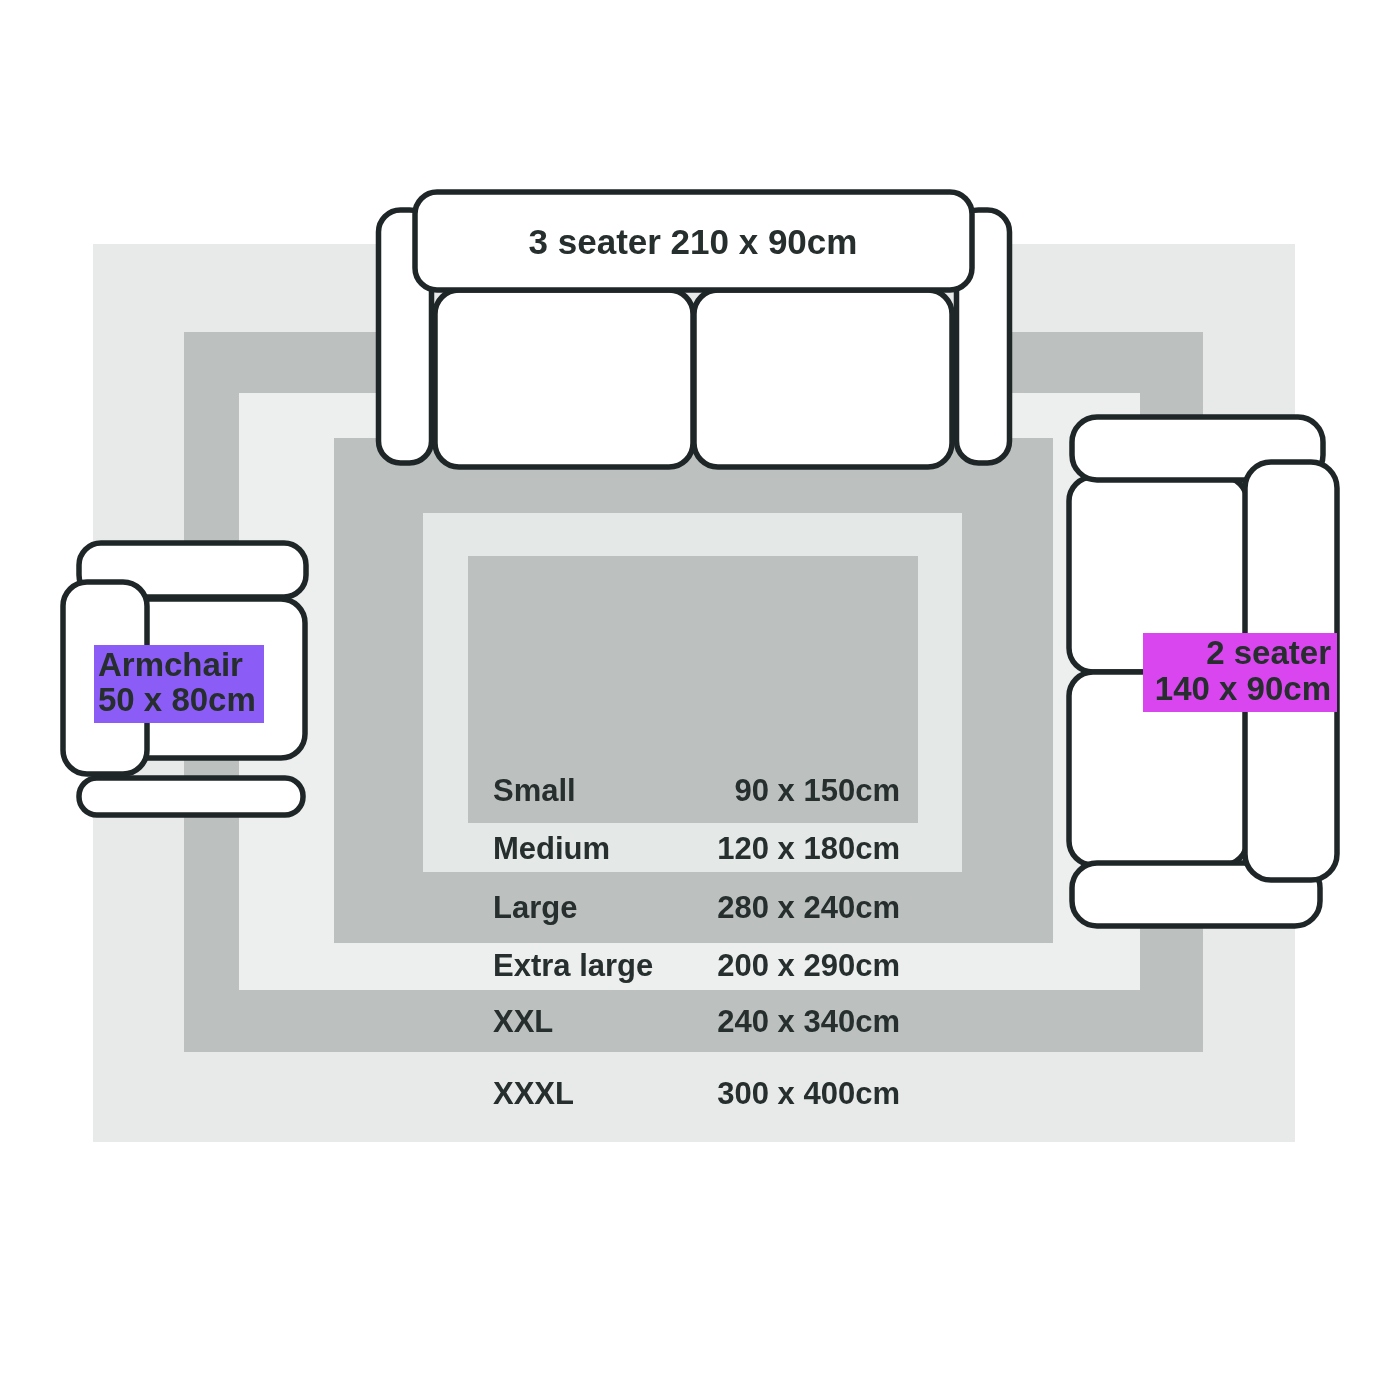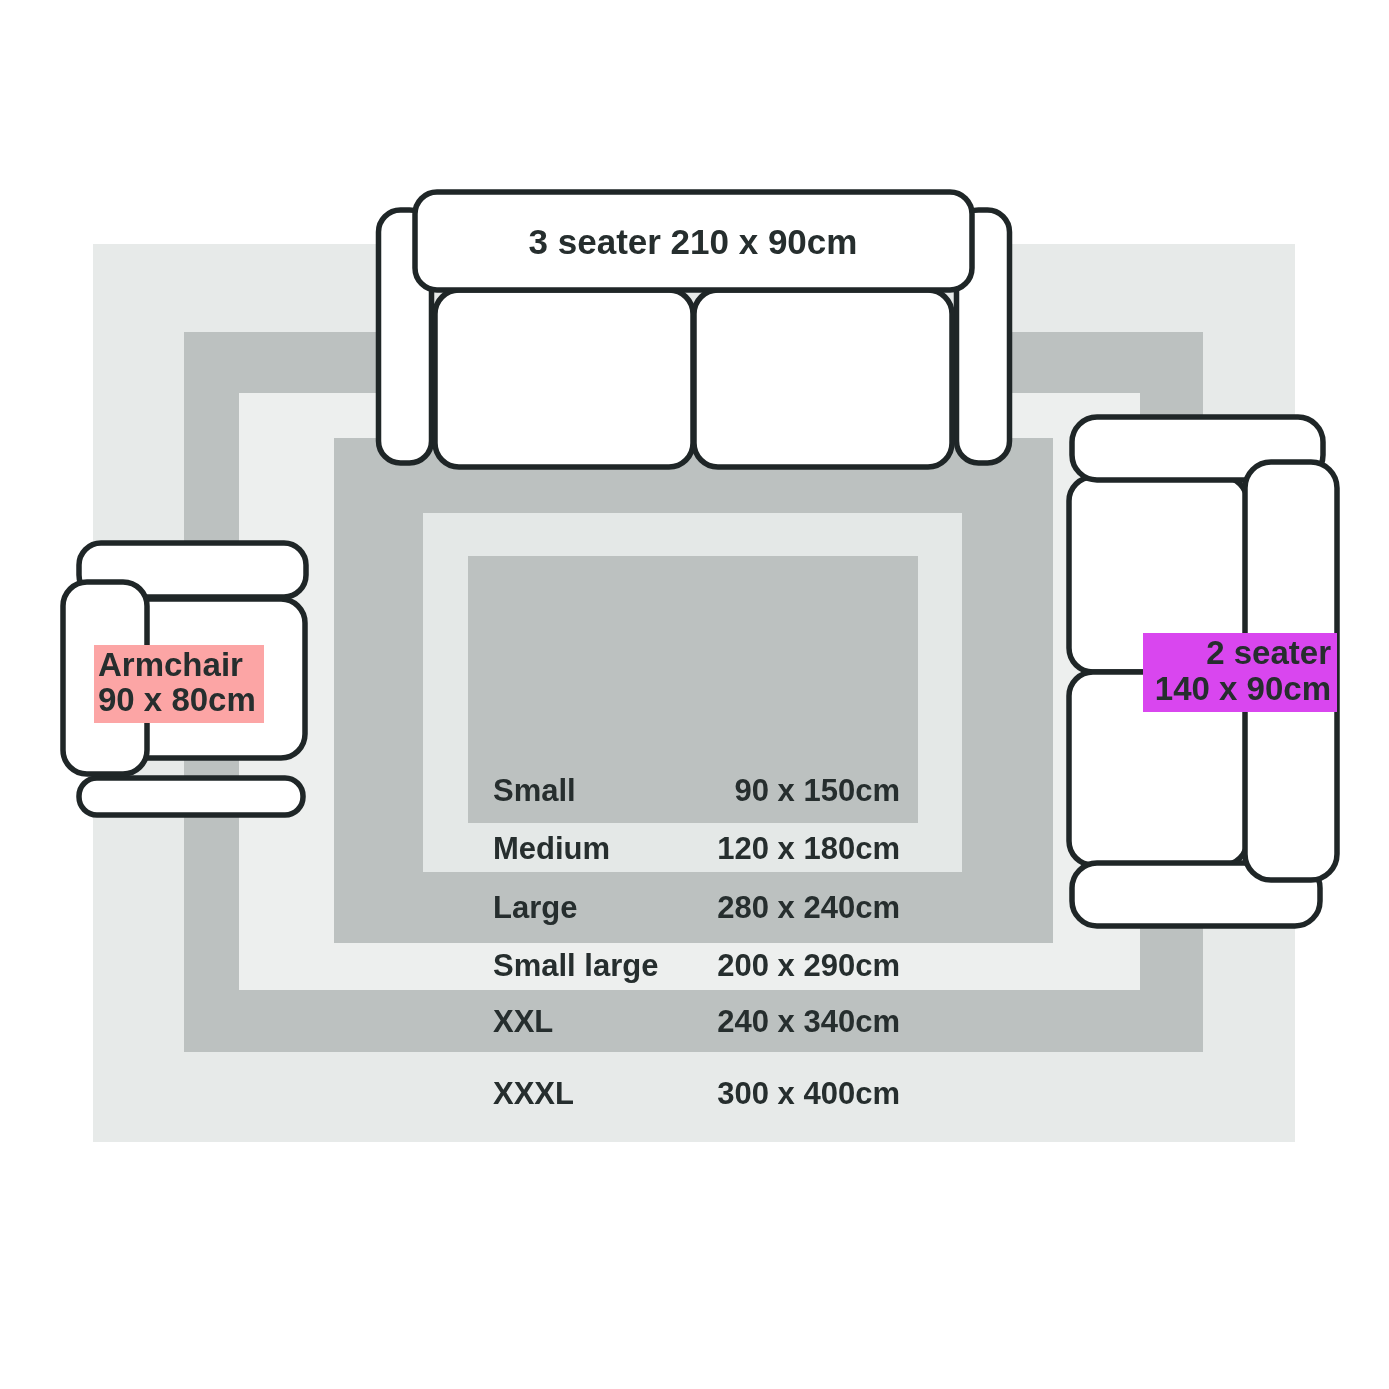--- a/index.html
+++ b/index.html
@@ -36,21 +36,21 @@
   }
   .label-3seater {
     left: 413px; top: 224px; width: 560px;
     font-size: 35px; line-height: 36px;
     text-align: center;
   }
   .label-armchair {
     left: 94px; top: 645px;
     font-size: 33px; line-height: 35px;
     text-align: left;
-    background: #fca5a5;
+    background: #8b5cf6;
     padding: 2px 8px 6px 4px;
   }
   .label-2seater {
     right: 85px; top: 633px;
     font-size: 33px; line-height: 36px;
     text-align: right;
     background: #d946ef;
     padding: 2px 6px 5px 12px;
   }
 
@@ -109,42 +109,42 @@
       <rect class="piece" x="1072" y="417" width="251" height="63" rx="25"></rect>
       <rect class="piece" x="1072" y="863" width="248" height="63" rx="25"></rect>
       <rect class="piece" x="1245" y="462" width="92" height="418" rx="26"></rect>
     </g>
   </svg>
 
   <div class="furniture-label label-3seater">3 seater 210 x 90cm</div>
 
   <div class="furniture-label label-armchair">
     <div>Armchair</div>
-    <div>90 x 80cm</div>
+    <div>50 x 80cm</div>
   </div>
 
   <div class="furniture-label label-2seater">
     <div>2 seater</div>
     <div>140 x 90cm</div>
   </div>
 
   <div class="size-row row-small">
     <span>Small</span>
     <span>90 x 150cm</span>
   </div>
   <div class="size-row row-medium">
     <span>Medium</span>
     <span>120 x 180cm</span>
   </div>
   <div class="size-row row-large">
     <span>Large</span>
     <span>280 x 240cm</span>
   </div>
   <div class="size-row row-xl">
-    <span>Small large</span>
+    <span>Extra large</span>
     <span>200 x 290cm</span>
   </div>
   <div class="size-row row-xxl">
     <span>XXL</span>
     <span>240 x 340cm</span>
   </div>
   <div class="size-row row-xxxl">
     <span>XXXL</span>
     <span>300 x 400cm</span>
   </div>

